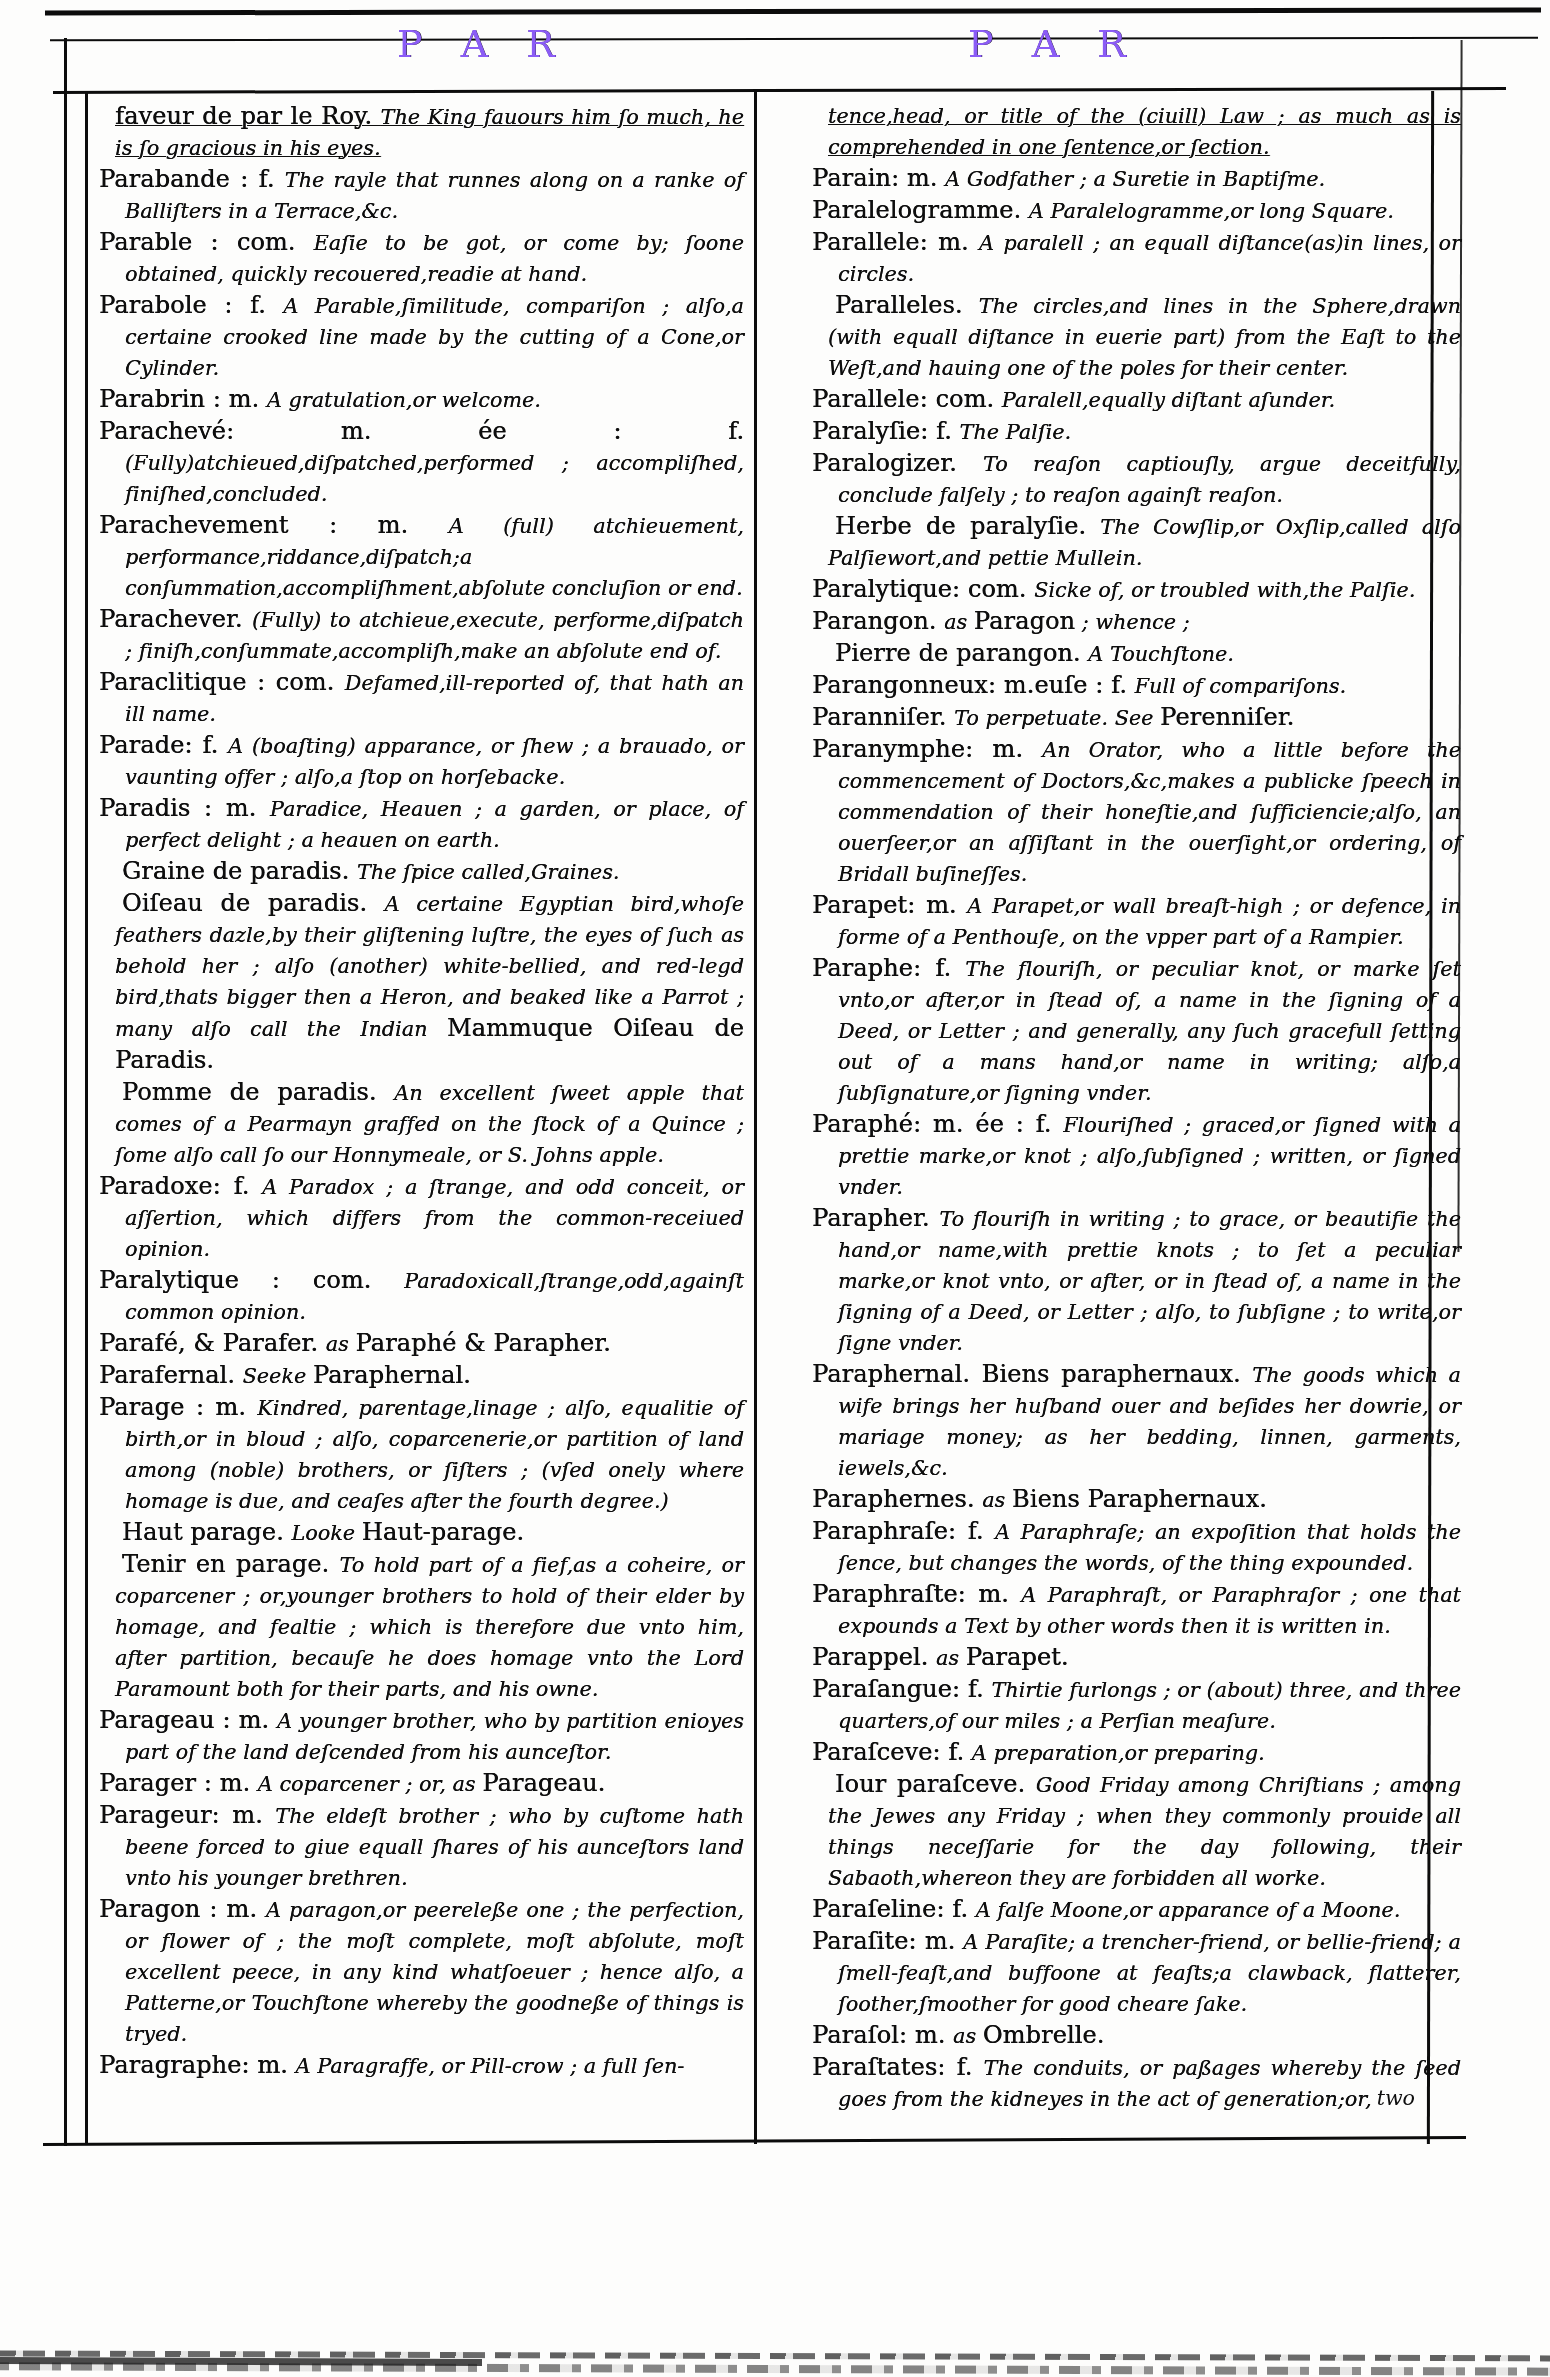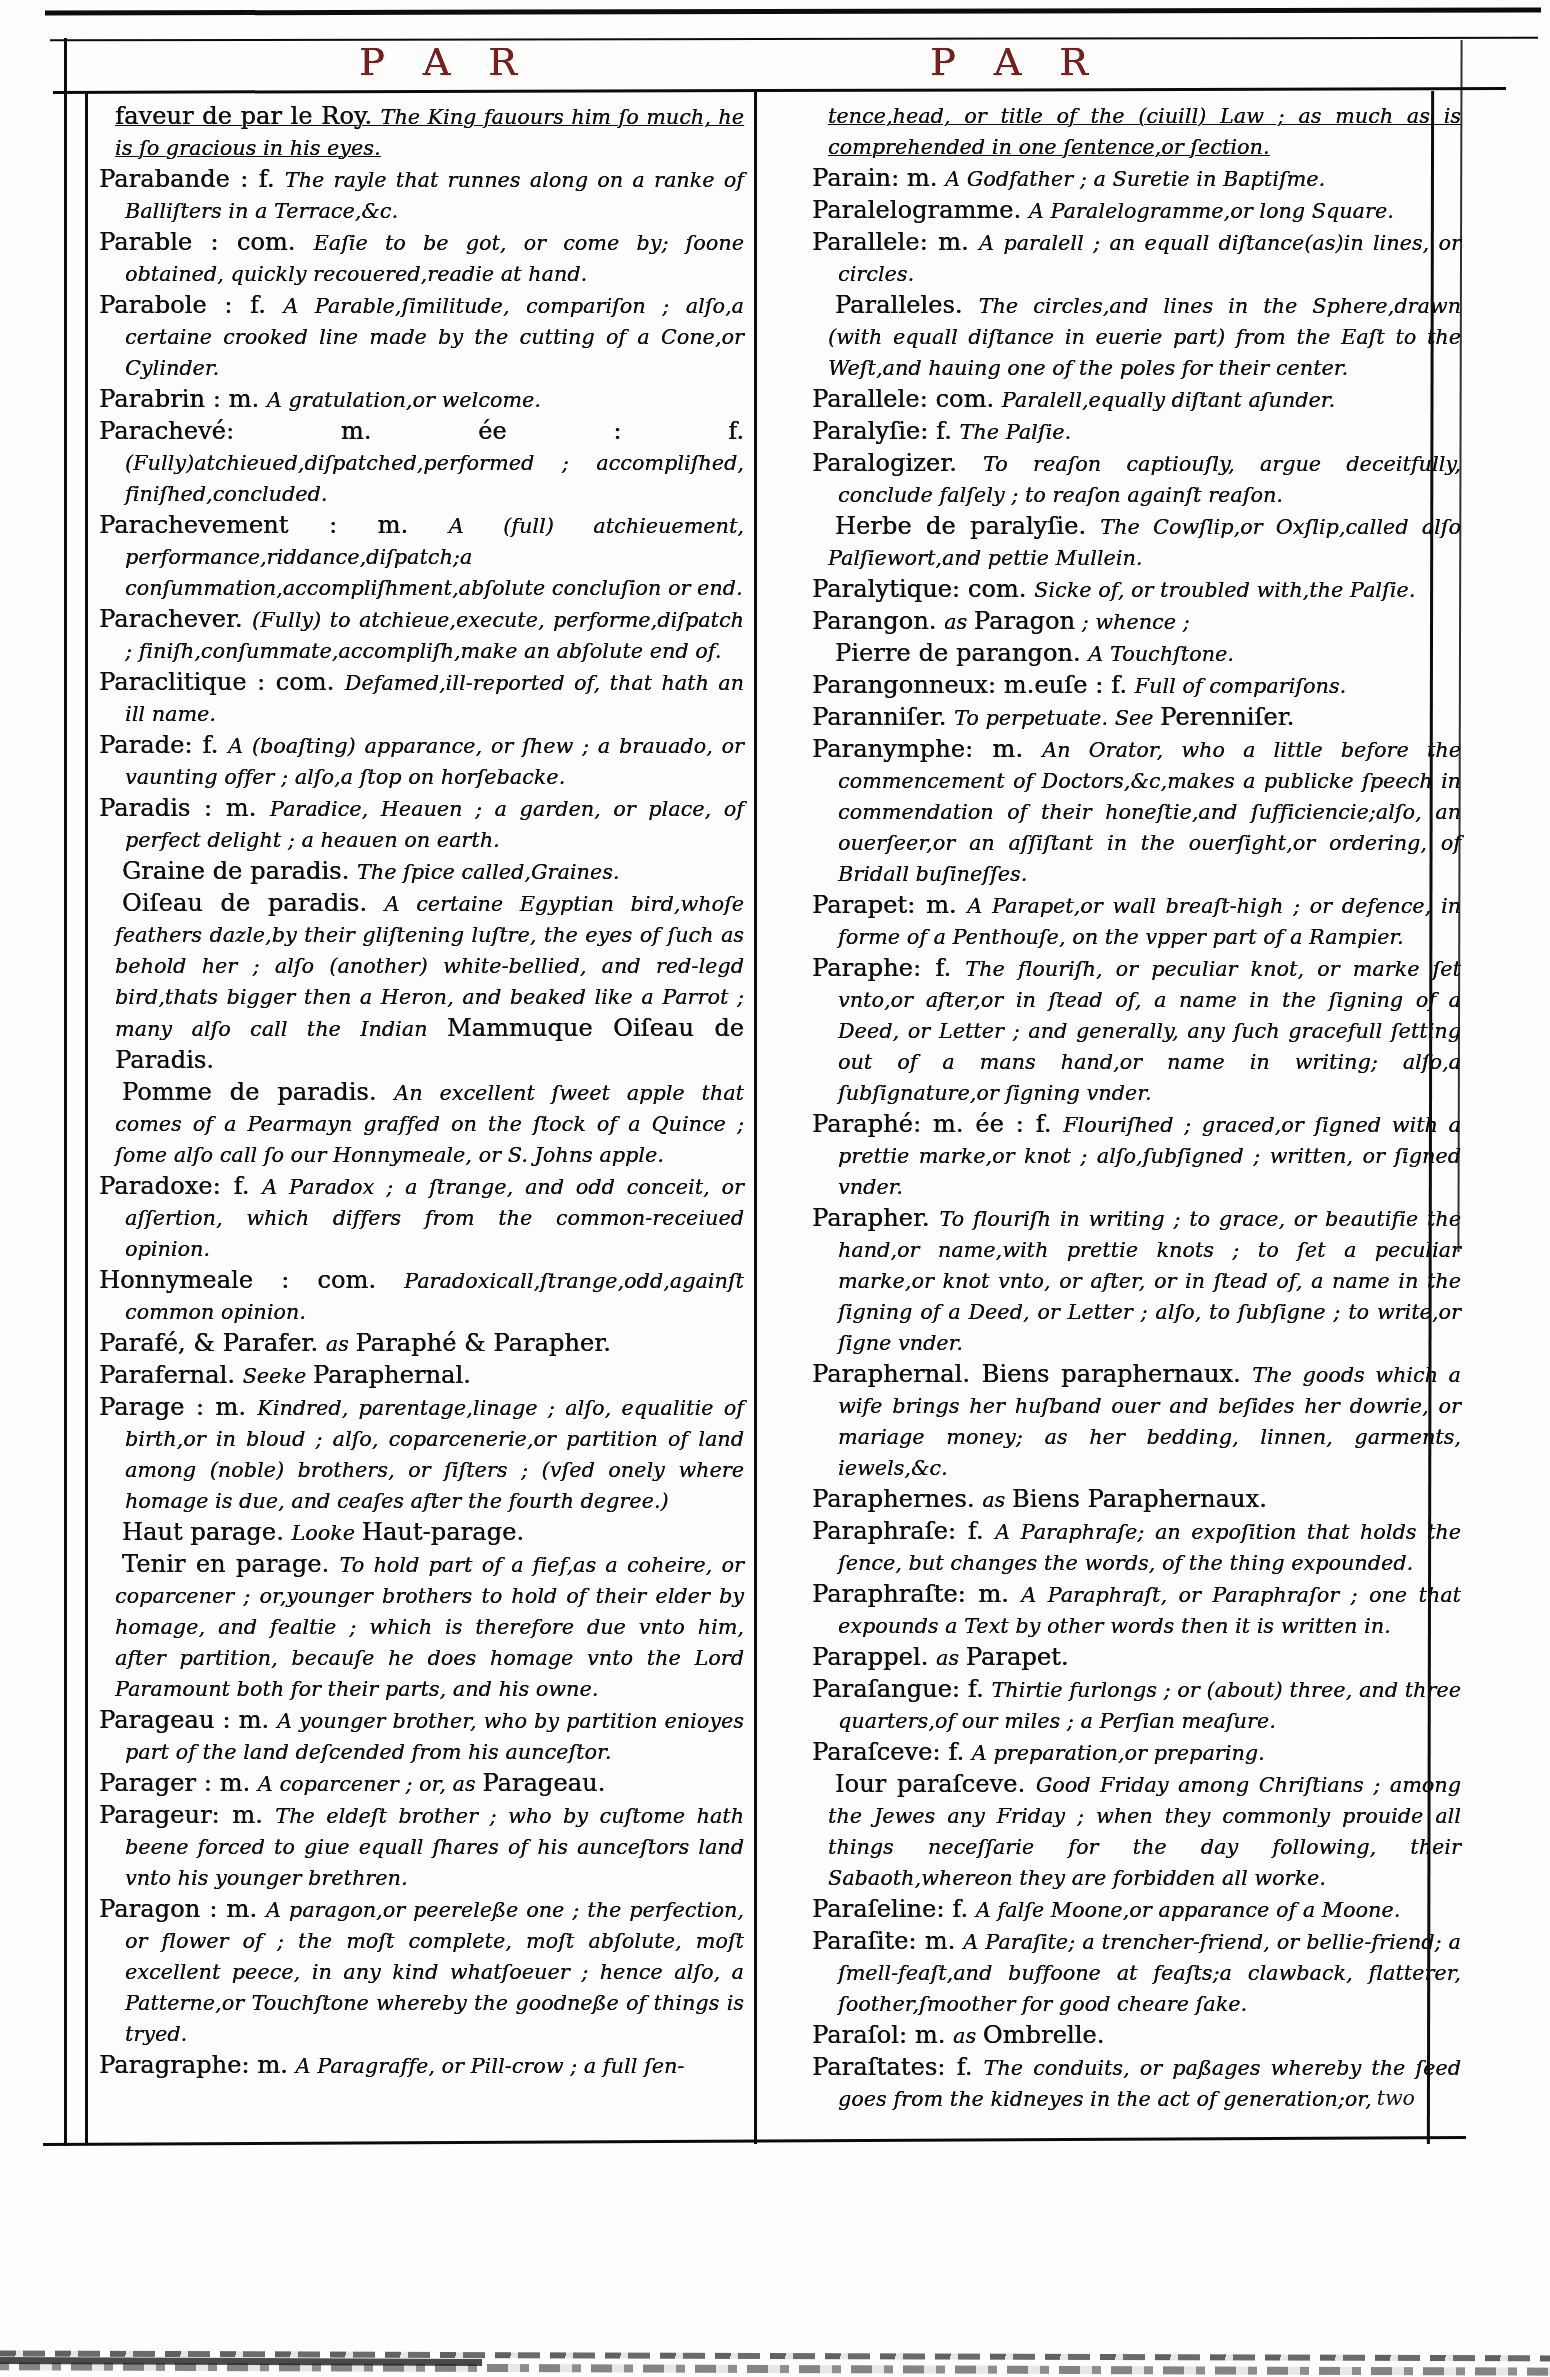--- a/index.html
+++ b/index.html
@@ -10,22 +10,22 @@
   .top-thick{left:45px;top:8.6px;width:1496px;height:5.2px;transform:rotate(-0.12deg);}
   .top-thin{left:50px;top:38px;width:1488px;height:1.7px;transform:rotate(-0.1deg);}
   .head-rule{left:53px;top:89px;width:1453px;height:2.6px;transform:rotate(-0.15deg);}
   .bottom-rule{left:43px;top:2143px;width:1423px;height:3.4px;transform:rotate(-0.28deg);transform-origin:left center;}
   .v-outer-left{left:64px;top:38px;width:2.6px;height:2108px;}
   .v-inner-left{left:85px;top:91px;width:2.6px;height:2053px;}
   .v-center{left:754px;top:91px;width:2.6px;height:2053px;}
   .v-right{left:1429px;top:91px;width:2.6px;height:2053px;transform:rotate(0.12deg);}
   .v-page-edge{left:1459px;top:40px;width:1.7px;height:1212px;opacity:.85;transform:rotate(0.15deg);}
   
-  .header{position:absolute;top:43px;font-size:38px;line-height:1;letter-spacing:13px;
-          color:#7f1d1d;text-shadow:0.4px 0 0 #111;white-space:nowrap;}
+  .header{position:absolute;top:25px;font-size:38px;line-height:1;letter-spacing:13px;
+          color:#8b5cf6;text-shadow:0.4px 0 0 #111;white-space:nowrap;margin-left:38px;}
   .header.left{left:359px;}
   .header.right{left:930px;}
   
   .col{position:absolute;top:102px;width:655px;text-align:justify;}
   #col-left{left:89px;}
   #col-right{left:802px;width:659px;}
   .col p{margin:0;line-height:29px;letter-spacing:0.1px;}
   p.e{padding-left:36px;text-indent:-26px;}
   p.s{padding-left:26px;text-indent:6.9px;}
   p.c{padding-left:26px;text-indent:0;text-decoration:underline;}
@@ -67,21 +67,21 @@
       <p class="e"><span class="seg-head">Parachevé: m. ée : f. </span><span class="seg-italic">(Fully)atchieued,diſpatched,performed ; accompliſhed, finiſhed,concluded.</span></p>
       <p class="e"><span class="seg-head">Parachevement : m. </span><span class="seg-italic">A (full) atchieuement, performance,riddance,diſpatch;a conſummation,accompliſhment,abſolute concluſion or end.</span></p>
       <p class="e"><span class="seg-head">Parachever. </span><span class="seg-italic">(Fully) to atchieue,execute, performe,diſpatch ; finiſh,conſummate,accompliſh,make an abſolute end of.</span></p>
       <p class="e"><span class="seg-head">Paraclitique : com. </span><span class="seg-italic">Defamed,ill-reported of, that hath an ill name.</span></p>
       <p class="e"><span class="seg-head">Parade: f. </span><span class="seg-italic">A (boaſting) apparance, or ſhew ; a brauado, or vaunting offer ; alſo,a ſtop on horſebacke.</span></p>
       <p class="e"><span class="seg-head">Paradis : m. </span><span class="seg-italic">Paradice, Heauen ; a garden, or place, of perfect delight ; a heauen on earth.</span></p>
       <p class="s"><span class="seg-head">Graine de paradis. </span><span class="seg-italic">The ſpice called,Graines.</span></p>
       <p class="s"><span class="seg-head">Oiſeau de paradis. </span><span class="seg-italic">A certaine Egyptian bird,whoſe feathers dazle,by their gliſtening luſtre, the eyes of ſuch as behold her ; alſo (another) white-bellied, and red-legd bird,thats bigger then a Heron, and beaked like a Parrot ; many alſo call the Indian </span><span class="seg-head">Mammuque Oiſeau de Paradis.</span></p>
       <p class="s"><span class="seg-head">Pomme de paradis. </span><span class="seg-italic">An excellent ſweet apple that comes of a Pearmayn graffed on the ſtock of a Quince ; ſome alſo call ſo our Honnymeale, or S. Johns apple.</span></p>
       <p class="e"><span class="seg-head">Paradoxe: f. </span><span class="seg-italic">A Paradox ; a ſtrange, and odd conceit, or aſſertion, which differs from the common-receiued opinion.</span></p>
-      <p class="e"><span class="seg-head">Honnymeale : com. </span><span class="seg-italic">Paradoxicall,ſtrange,odd,againſt common opinion.</span></p>
+      <p class="e"><span class="seg-head">Paralytique : com. </span><span class="seg-italic">Paradoxicall,ſtrange,odd,againſt common opinion.</span></p>
       <p class="e"><span class="seg-head">Parafé, &amp; Parafer. </span><span class="seg-italic">as </span><span class="seg-head">Paraphé &amp; Parapher.</span></p>
       <p class="e"><span class="seg-head">Parafernal. </span><span class="seg-italic">Seeke </span><span class="seg-head">Paraphernal.</span></p>
       <p class="e"><span class="seg-head">Parage : m. </span><span class="seg-italic">Kindred, parentage,linage ; alſo, equalitie of birth,or in bloud ; alſo, coparcenerie,or partition of land among (noble) brothers, or ſiſters ; (vſed onely where homage is due, and ceaſes after the fourth degree.)</span></p>
       <p class="s"><span class="seg-head">Haut parage. </span><span class="seg-italic">Looke </span><span class="seg-head">Haut-parage.</span></p>
       <p class="s"><span class="seg-head">Tenir en parage. </span><span class="seg-italic">To hold part of a fief,as a coheire, or coparcener ; or,younger brothers to hold of their elder by homage, and fealtie ; which is therefore due vnto him, after partition, becauſe he does homage vnto the Lord Paramount both for their parts, and his owne.</span></p>
       <p class="e"><span class="seg-head">Parageau : m. </span><span class="seg-italic">A younger brother, who by partition enioyes part of the land deſcended from his aunceſtor.</span></p>
       <p class="e"><span class="seg-head">Parager : m. </span><span class="seg-italic">A coparcener ; or, as </span><span class="seg-head">Parageau.</span></p>
       <p class="e"><span class="seg-head">Parageur: m. </span><span class="seg-italic">The eldeſt brother ; who by cuſtome hath beene forced to giue equall ſhares of his aunceſtors land vnto his younger brethren.</span></p>
       <p class="e"><span class="seg-head">Paragon : m. </span><span class="seg-italic">A paragon,or peereleße one ; the perfection, or flower of ; the moſt complete, moſt abſolute, moſt excellent peece, in any kind whatſoeuer ; hence alſo, a Patterne,or Touchſtone whereby the goodneße of things is tryed.</span></p>
       <p class="e"><span class="seg-head">Paragraphe: m. </span><span class="seg-italic">A Paragraffe, or Pill-crow ; a full ſen-</span></p>

